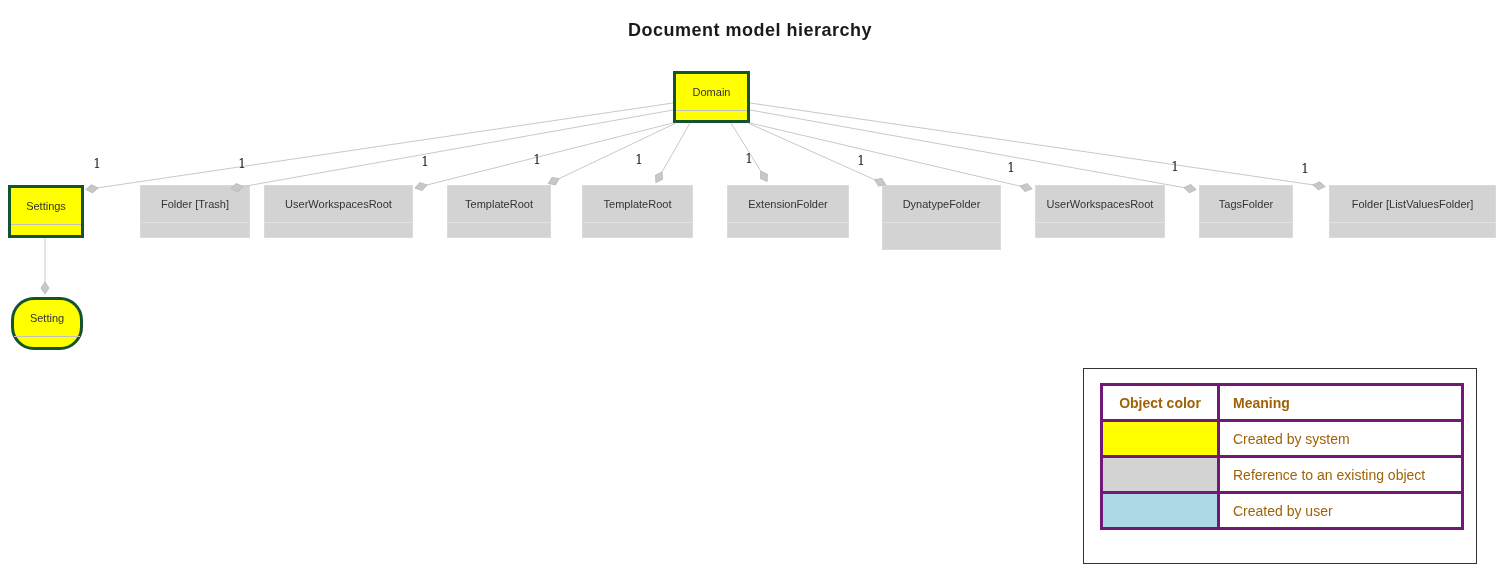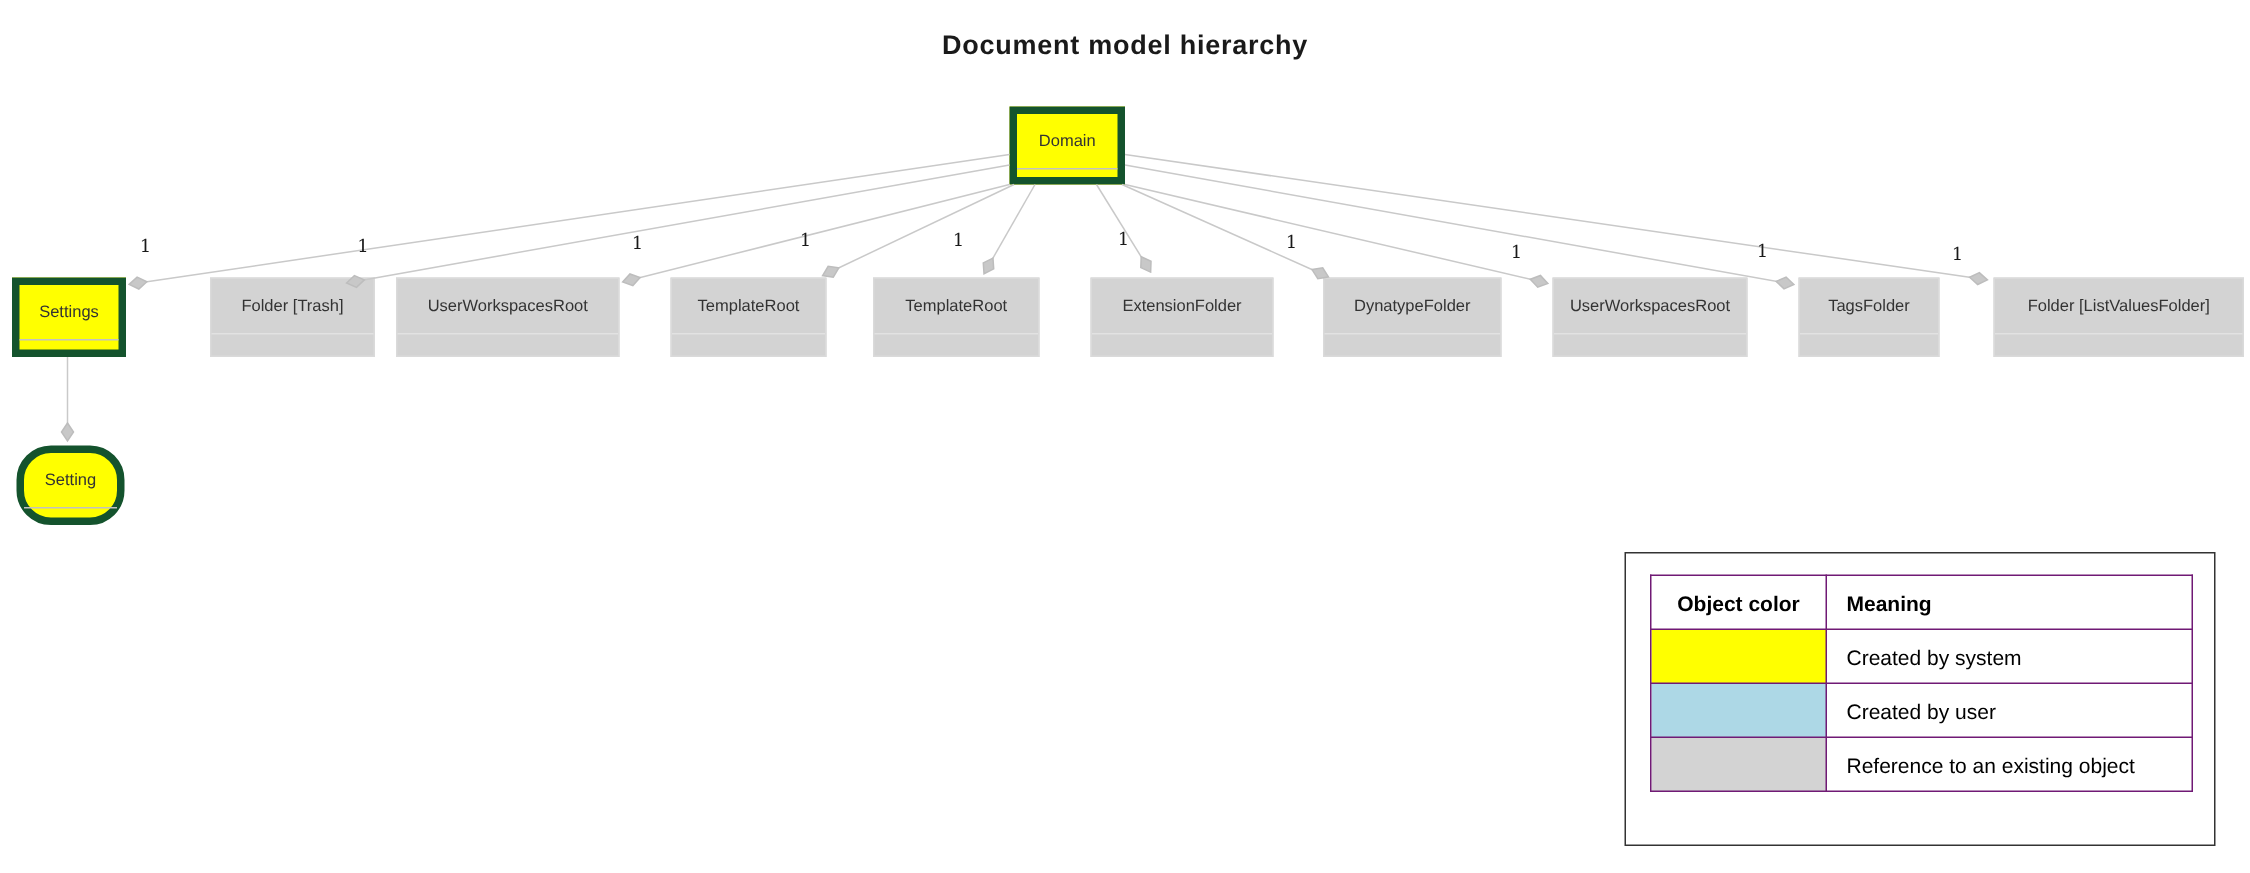--- a/index.html
+++ b/index.html
@@ -20,21 +20,21 @@
     letter-spacing:0.5px;
   }
   
   .node{
     position:absolute;
     box-sizing:border-box;
     display:flex;
     flex-direction:column;
     z-index:1;
   }
-  .node.system{border:5px solid #14532d;}
+  .node.system{border:3px solid #14532d;}
   .node.reference{border:1px solid #dadada;}
   .node-title{
     box-sizing:border-box;
     height:37px;
     display:flex;
     align-items:center;
     justify-content:center;
     font-size:11px;
     color:#333333;
     white-space:nowrap;
@@ -64,26 +64,26 @@
     background:#ffffff;
     z-index:1;
   }
   .legend table{
     position:absolute;
     left:16px;top:14px;
     border-collapse:collapse;
     table-layout:fixed;
   }
   .legend th,.legend td{
-    border:1px solid #701a75;
+    border:3px solid #701a75;
     height:36px;
     box-sizing:border-box;
     padding:0;
     font-size:14px;
-    color:#000000;
+    color:#a16207;
   }
   .legend .col-swatch{width:117px;}
   .legend .col-meaning{width:244px;}
   .legend th{font-weight:bold;}
   .legend th.col-swatch{text-align:center;}
   .legend th.col-meaning,.legend td.col-meaning{text-align:left;padding-left:13px;}
 </style>
 </head>
 <body>
 
@@ -146,21 +146,21 @@
         <div class="node-body"></div>
       </div>
       <div class="node reference" style="left: 582px; top: 185px; width: 111px; height: 53px; background: rgb(211, 211, 211);">
         <div class="node-title">TemplateRoot</div>
         <div class="node-body"></div>
       </div>
       <div class="node reference" style="left: 727px; top: 185px; width: 122px; height: 53px; background: rgb(211, 211, 211);">
         <div class="node-title">ExtensionFolder</div>
         <div class="node-body"></div>
       </div>
-      <div class="node reference" style="left: 882px; top: 185px; width: 119px; height: 53px; background: rgb(211, 211, 211);">
+      <div class="node reference" style="left: 882px; top: 185px; width: 119px; height: 65px; background: rgb(211, 211, 211);">
         <div class="node-title">DynatypeFolder</div>
         <div class="node-body"></div>
       </div>
       <div class="node reference" style="left: 1035px; top: 185px; width: 130px; height: 53px; background: rgb(211, 211, 211);">
         <div class="node-title">UserWorkspacesRoot</div>
         <div class="node-body"></div>
       </div>
       <div class="node reference" style="left: 1199px; top: 185px; width: 94px; height: 53px; background: rgb(211, 211, 211);">
         <div class="node-title">TagsFolder</div>
         <div class="node-body"></div>
@@ -182,24 +182,24 @@
           <th class="col-swatch">Object color</th>
           <th class="col-meaning">Meaning</th>
         </tr>
       </thead>
       <tbody id="legend-rows">
           <tr>
             <td class="col-swatch" style="background: rgb(255, 255, 0);"></td>
             <td class="col-meaning">Created by system</td>
           </tr>
           <tr>
+            <td class="col-swatch" style="background: rgb(211, 211, 211);"></td>
+            <td class="col-meaning">Reference to an existing object</td>
+          </tr>
+          <tr>
             <td class="col-swatch" style="background: rgb(173, 216, 230);"></td>
             <td class="col-meaning">Created by user</td>
-          </tr>
-          <tr>
-            <td class="col-swatch" style="background: rgb(211, 211, 211);"></td>
-            <td class="col-meaning">Reference to an existing object</td>
           </tr>
         </tbody>
     </table>
   </div>
 
 </div>
 
 </body></html>

